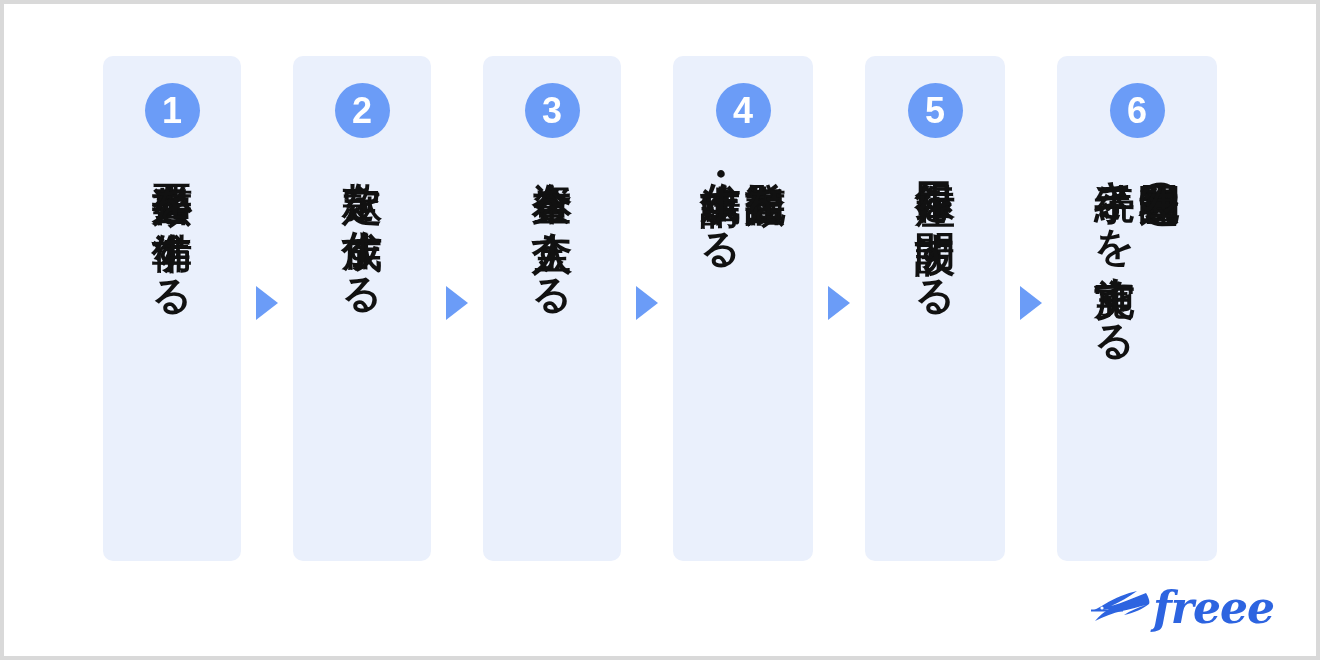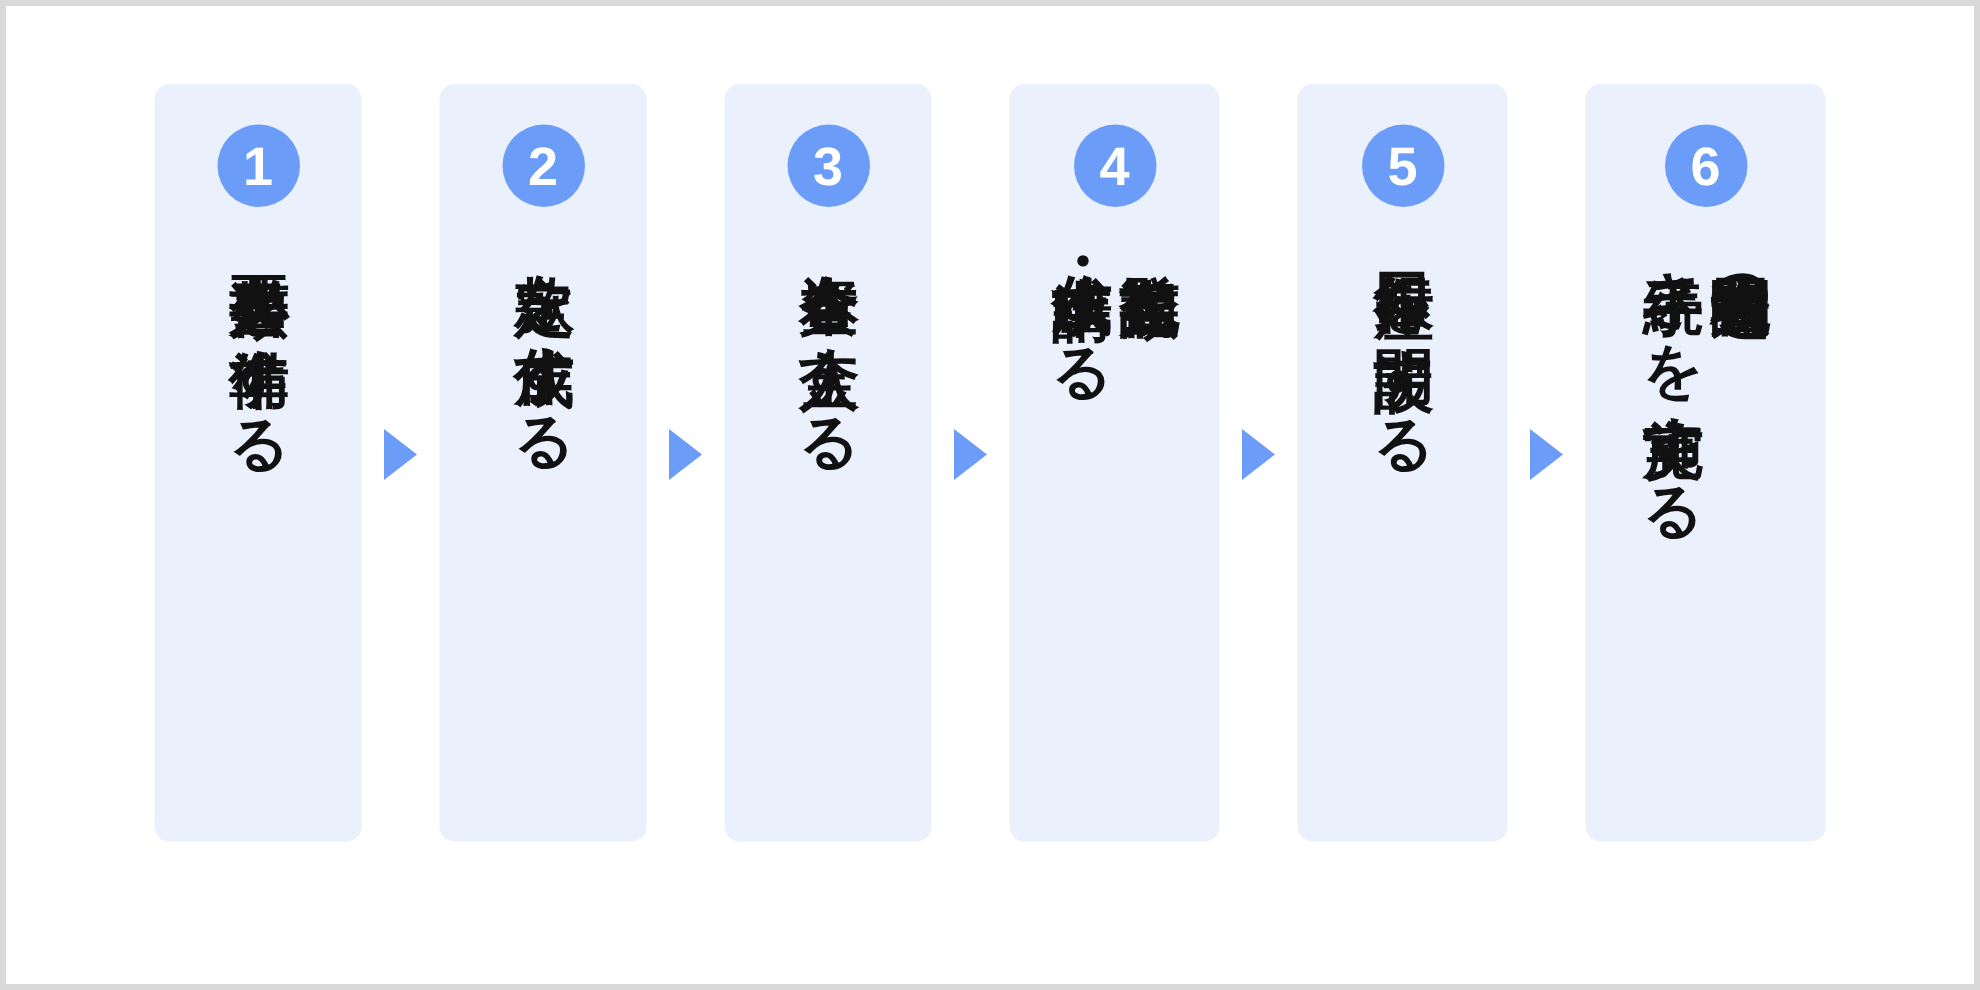--- a/index.html
+++ b/index.html
@@ -184,14 +184,22 @@
     <div class="step-card w-wide">
       <div class="badge">6</div>
       <div class="vtext-wrap">
         <div class="vcol">税務署関連の</div>
         <div class="vcol">手続きを実施する</div>
       </div>
     </div>
 
   </div>
 
+  <div id="logo">
+    <svg class="mark" width="62" height="44" viewBox="0 0 62 44">
+      <path d="M57 7 C44 12, 33 17, 22 20 C31 16, 40 11, 48 5 C38 7, 26 12, 16 18 C11 21, 6 24, 2 25 C7 25, 14 24, 20 23 C15 26, 10 30, 6 35 C14 31, 24 27, 33 25 C40 23.5, 49 21, 57 19 C49 21.5, 41 25, 35 29 C44 27, 54 23, 60 18 C61 16, 60 12, 57 7 Z" fill="#2d64e0"></path>
+      <path d="M2 23.5 L34 23.5 L34 25.5 L2 25.5 Z" fill="#2d64e0"></path>
+      <circle cx="13" cy="22" r="1.6" fill="#ffffff"></circle>
+    </svg>
+    <div class="word">freee</div>
+  </div>
 
 </div>
 
 </body></html>

